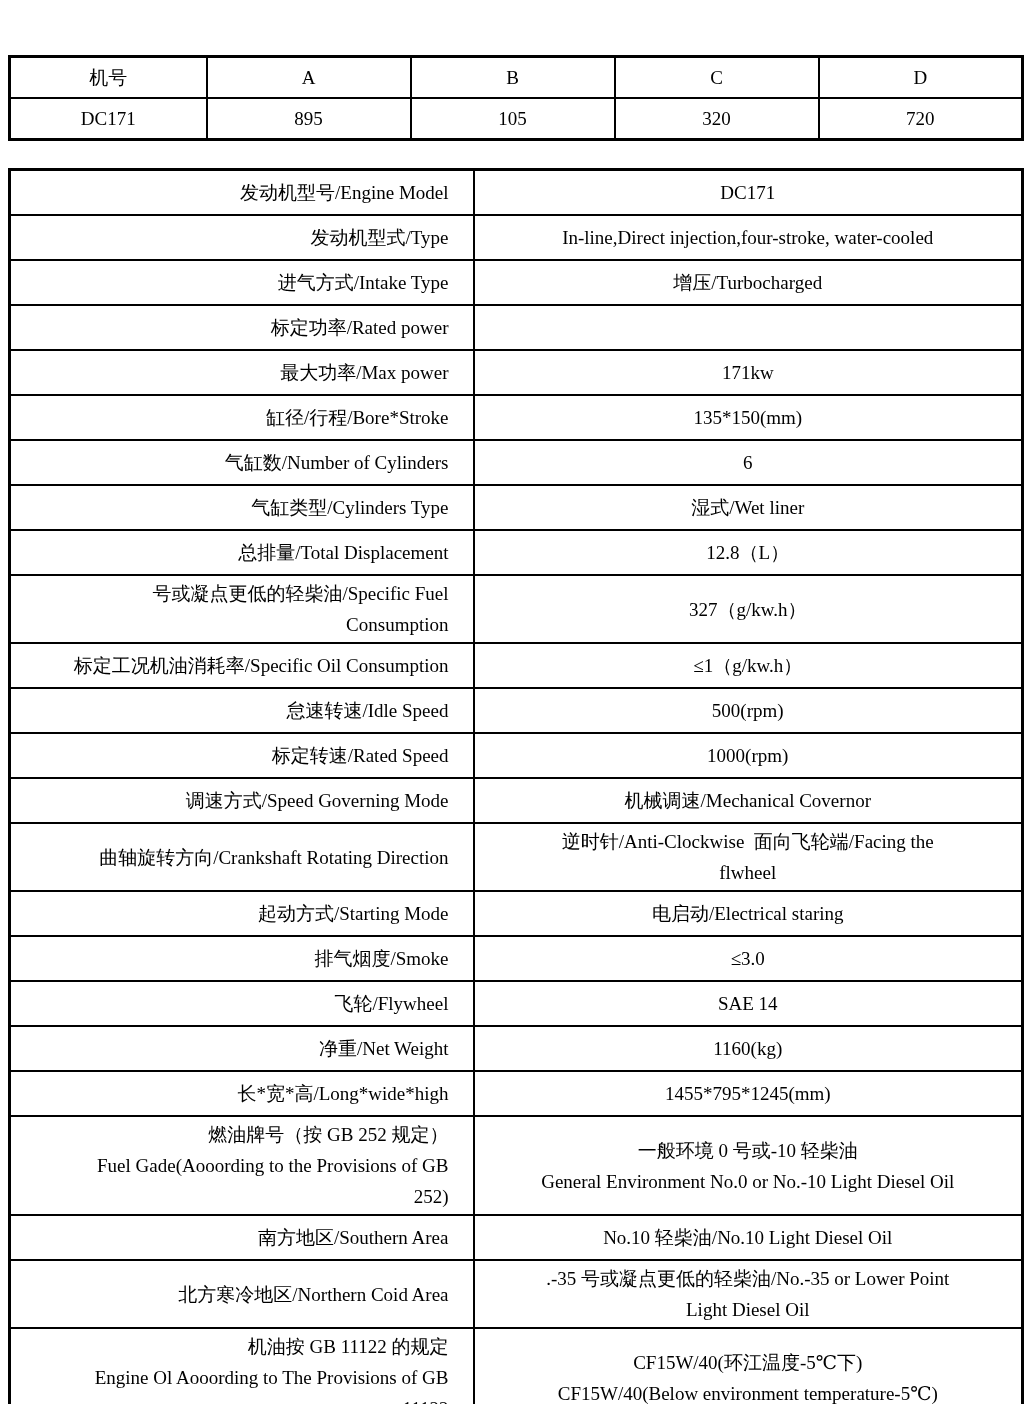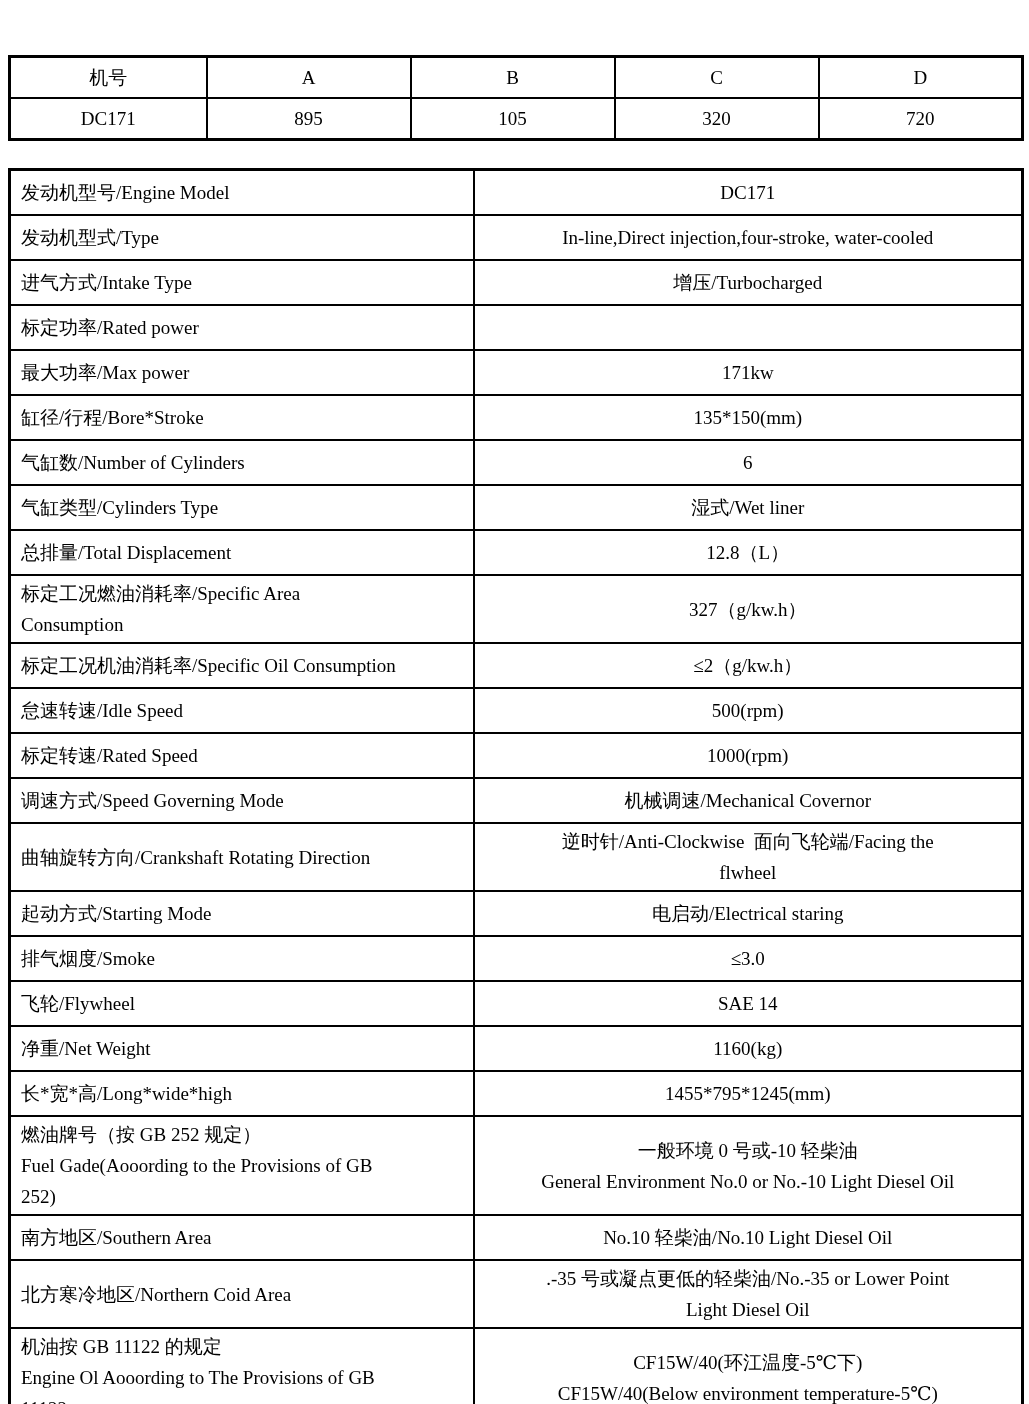--- a/index.html
+++ b/index.html
@@ -38,22 +38,22 @@
     padding: 0 4px;
   }
   .machine-table {
     margin-bottom: 27px;
   }
   
   .spec-table td {
     height: 39px;
   }
   .spec-table td.label-cell {
-    text-align: left;
-    padding: 2px 8px 2px 10px;
+    text-align: right;
+    padding: 2px 24px 2px 10px;
   }
   .spec-table td.value-cell {
     text-align: center;
     padding: 2px 4px;
   }
 </style>
 </head>
 <body>
 
 <div class="page">
@@ -120,27 +120,27 @@
         </tr>
         <tr>
           <td class="label-cell">气缸类型/Cylinders Type</td>
           <td class="value-cell">湿式/Wet liner</td>
         </tr>
         <tr>
           <td class="label-cell">总排量/Total Displacement</td>
           <td class="value-cell">12.8（L）</td>
         </tr>
         <tr>
-          <td class="label-cell">标定工况燃油消耗率/Specific Area
+          <td class="label-cell">号或凝点更低的轻柴油/Specific Fuel
 Consumption</td>
           <td class="value-cell">327（g/kw.h）</td>
         </tr>
         <tr>
           <td class="label-cell">标定工况机油消耗率/Specific Oil Consumption</td>
-          <td class="value-cell">≤2（g/kw.h）</td>
+          <td class="value-cell">≤1（g/kw.h）</td>
         </tr>
         <tr>
           <td class="label-cell">怠速转速/Idle Speed</td>
           <td class="value-cell">500(rpm)</td>
         </tr>
         <tr>
           <td class="label-cell">标定转速/Rated Speed</td>
           <td class="value-cell">1000(rpm)</td>
         </tr>
         <tr>

